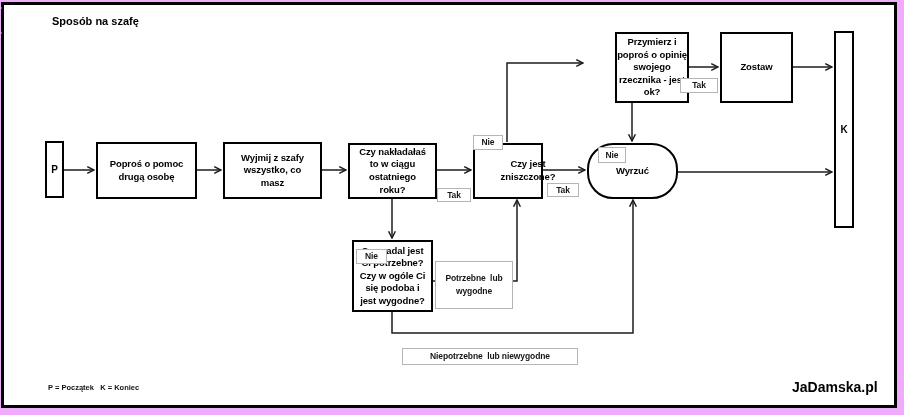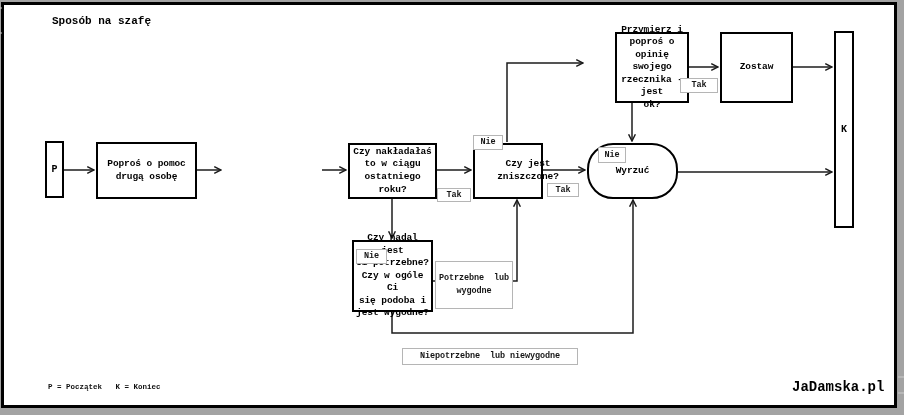--- a/index.html
+++ b/index.html
@@ -1,18 +1,18 @@
 <!DOCTYPE html>
 <html><head>
 <meta charset="utf-8">
 <style>
   html,body { margin:0; padding:0; background:#f0f0f0; }
   .canvas {
-    position:relative; width:904px; height:415px; background:#a3a3a3;
-    font-family:Liberation Mono, monospace; overflow:hidden;
+    position:relative; width:904px; height:415px; background:#f0abfc;
+    font-family:Liberation Sans, sans-serif; overflow:hidden;
   }
   .frame {
     position:absolute; left:1px; top:2px; width:896px; height:406px;
     border:3px solid #000; box-sizing:border-box; background:#fff;
   }
   .conn { position:absolute; left:0; top:0; width:904px; height:415px; }
   .node {
     position:absolute; box-sizing:border-box; border:2px solid #000; background:#fff;
     display:flex; align-items:center; justify-content:center; text-align:center;
     font-weight:bold; font-size:9.5px; line-height:1.32; color:#000;
@@ -63,20 +63,23 @@
     </g>
   </svg>
 
   <div class="title">Sposób na szafę</div>
 
   <div class="node" style="left:45px;top:141px;width:19px;height:57px;font-size:10px;">P</div>
 
   <div class="node" style="left:96px;top:142px;width:101px;height:57px;">Poproś o pomoc
 drugą osobę</div>
 
+  <div class="node" style="left:223px;top:142px;width:99px;height:57px;">Wyjmij z szafy
+wszystko, co
+masz</div>
 
   <div class="node" style="left:348px;top:143px;width:89px;height:56px;">Czy nakładałaś
 to w ciągu
 ostatniego
 roku?</div>
 
   <div class="node" style="left:473px;top:143px;width:70px;height:56px;padding-left:40px;">Czy jest
 zniszczone?</div>
 
   <div class="node" style="left:615px;top:32px;width:74px;height:71px;">Przymierz i

